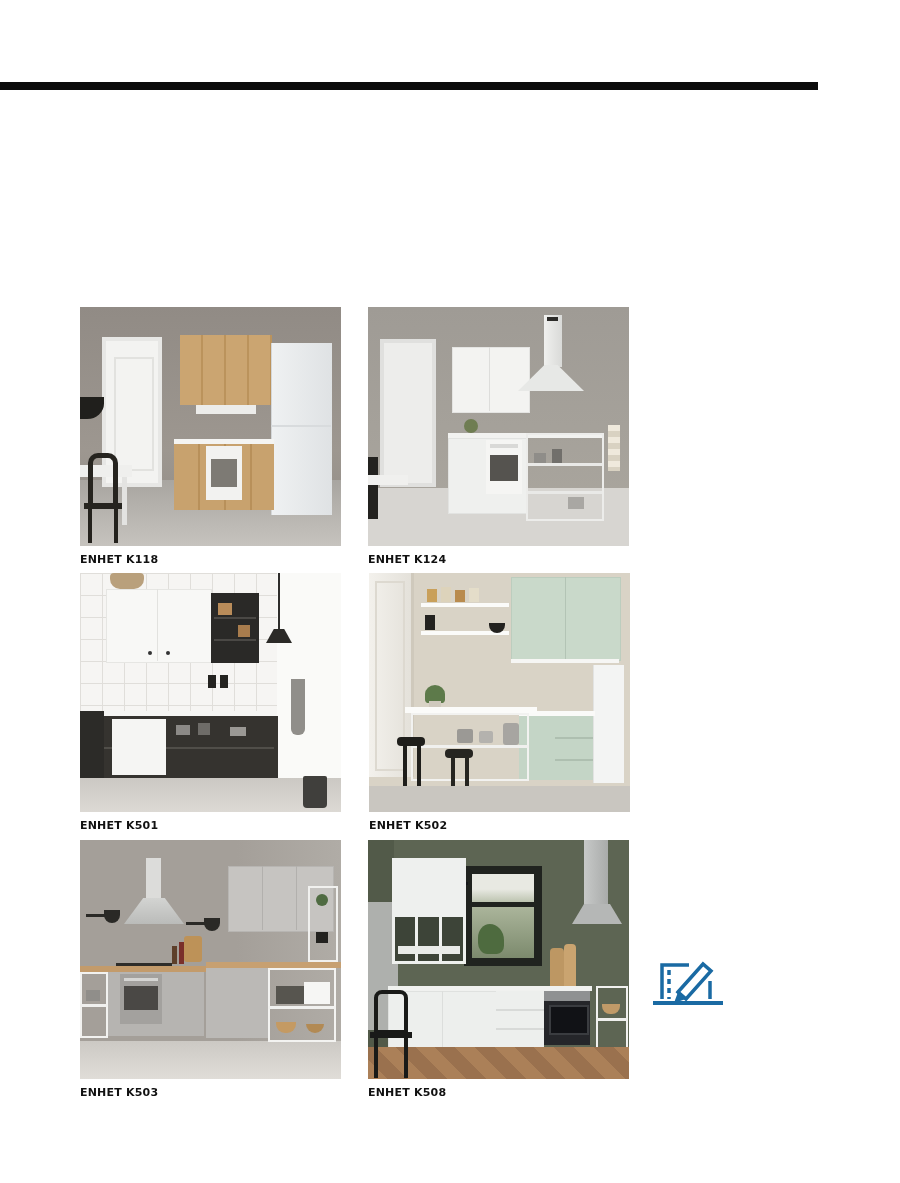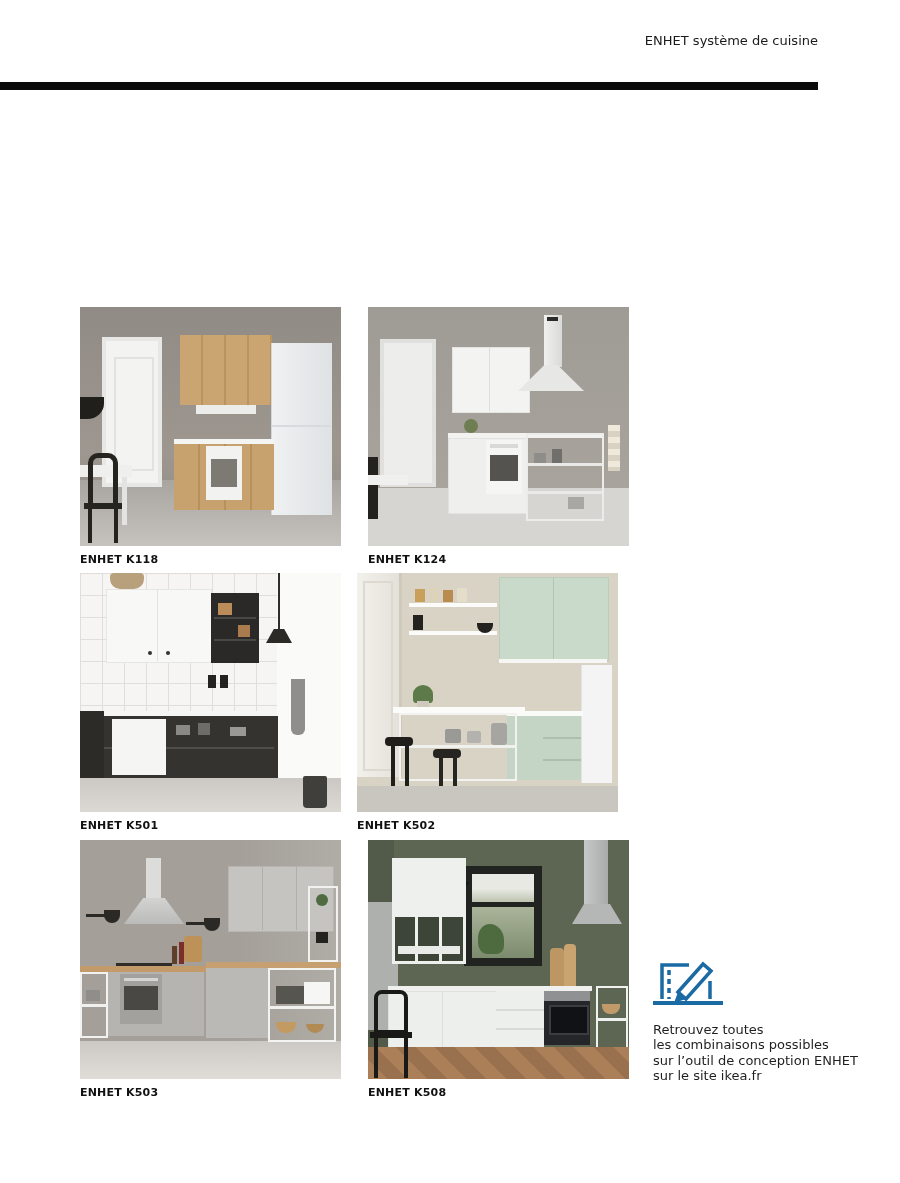--- a/index.html
+++ b/index.html
@@ -13,21 +13,20 @@
   .label{margin-top:7px;font-size:11px;font-weight:bold;color:#111;letter-spacing:.2px;}
   .info-text{position:absolute;left:653px;top:1022px;width:235px;font-size:13px;line-height:1.18;color:#1f1f1f;}
   .page-num{position:absolute;top:1127px;left:0;width:818px;text-align:right;font-size:13px;color:#222;}
   .icon-wrap{position:absolute;left:653px;top:957px;width:70px;height:50px;}
 </style>
 </head>
 <body>
 
 <div class="page">
 
-  <div class="header-text">ENHET système de cuisine</div>
   <div class="black-bar"></div>
 
   <div class="fig" style="left:80px;top:307px;">
     <div class="photo">
       <div class="abs" style="inset:0;background:linear-gradient(180deg,#918b85,#9d9790 60%,#8f8a84);"></div>
       <div class="abs" style="left:0;right:0;bottom:0;height:66px;background:linear-gradient(180deg,#a8a5a0,#c6c3be);"></div>
       <div class="abs" style="left:22px;top:30px;width:60px;height:150px;background:#f3f3f1;border:4px solid #e7e7e5;box-sizing:border-box;"></div>
       <div class="abs" style="left:34px;top:50px;width:36px;height:110px;border:2px solid #e2e2df;"></div>
       <div class="abs" style="left:0;top:90px;width:24px;height:22px;background:#201f1c;border-radius:0 0 70% 0;"></div>
       <div class="abs" style="left:100px;top:28px;width:92px;height:70px;background:repeating-linear-gradient(90deg,#cba571 0 21px,#bb935c 21px 23px);"></div>
@@ -103,21 +102,21 @@
       <div class="abs" style="left:118px;top:150px;width:12px;height:12px;background:#6e6c68;"></div>
       <div class="abs" style="left:150px;top:154px;width:16px;height:9px;background:#9a9894;"></div>
       <div class="abs" style="left:0;top:138px;width:24px;height:72px;background:#2c2b28;"></div>
       <div class="abs" style="left:0;right:0;bottom:0;height:34px;background:linear-gradient(180deg,#cbc8c3,#dcd9d4);"></div>
       <div class="abs" style="right:14px;bottom:4px;width:24px;height:32px;background:#403f3c;border-radius:2px 2px 4px 4px;"></div>
       <div class="abs" style="right:36px;top:106px;width:14px;height:56px;background:#908e8a;border-radius:0 0 6px 6px;"></div>
     </div>
     <div class="label">ENHET K501</div>
   </div>
 
-  <div class="fig" style="left:357px;top:573px;">
+  <div class="fig" style="left:369px;top:573px;">
     <div class="photo">
       <div class="abs" style="inset:0;background:#d9d3c6;"></div>
       <div class="abs" style="left:0;top:0;width:42px;height:204px;background:linear-gradient(90deg,#f3f1ec,#e4e1da);border-right:3px solid #cfc9bc;"></div>
       <div class="abs" style="left:6px;top:8px;width:26px;height:186px;border:2px solid #ddd9d0;"></div>
       <div class="abs" style="left:52px;top:30px;width:88px;height:4px;background:#fbfbf9;"></div>
       <div class="abs" style="left:52px;top:58px;width:88px;height:4px;background:#fbfbf9;"></div>
       <div class="abs" style="left:58px;top:16px;width:10px;height:13px;background:#c9a05a;"></div>
       <div class="abs" style="left:72px;top:14px;width:10px;height:15px;background:#ddd3bb;"></div>
       <div class="abs" style="left:86px;top:17px;width:10px;height:12px;background:#b98b4e;"></div>
       <div class="abs" style="left:100px;top:15px;width:10px;height:14px;background:#e4ddc9;"></div>
@@ -237,21 +236,15 @@
       <g stroke="#1a6aa3" stroke-width="3.5" fill="none">
         <path d="M9 42 V8 H36"></path>
         <path d="M16 13 V42" stroke-dasharray="5 4"></path>
         <path d="M57 24 V42"></path>
         <path d="M25 35 L50 7 L58 14 L33 42 Z"></path>
       </g>
       <path d="M25 35 L21 46 L33 42 Z" fill="#1a6aa3"></path>
       <rect x="0" y="44" width="70" height="4" fill="#1a6aa3"></rect>
     </svg>
   </div>
-  <div class="info-text">
-    <div>Retrouvez toutes</div>
-    <div>les combinaisons possibles</div>
-    <div>sur l’outil de conception ENHET</div>
-    <div>sur le site ikea.fr</div>
-  </div>
 
 
 </div>
 
 </body></html>

